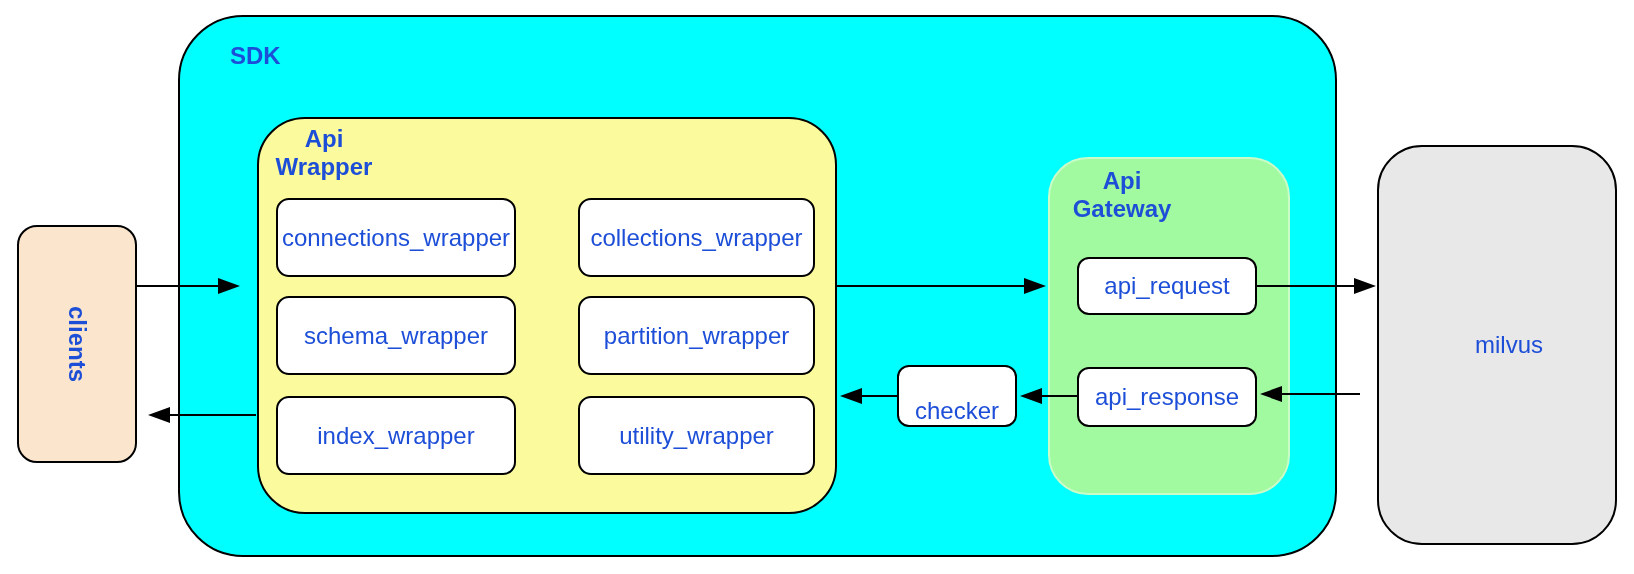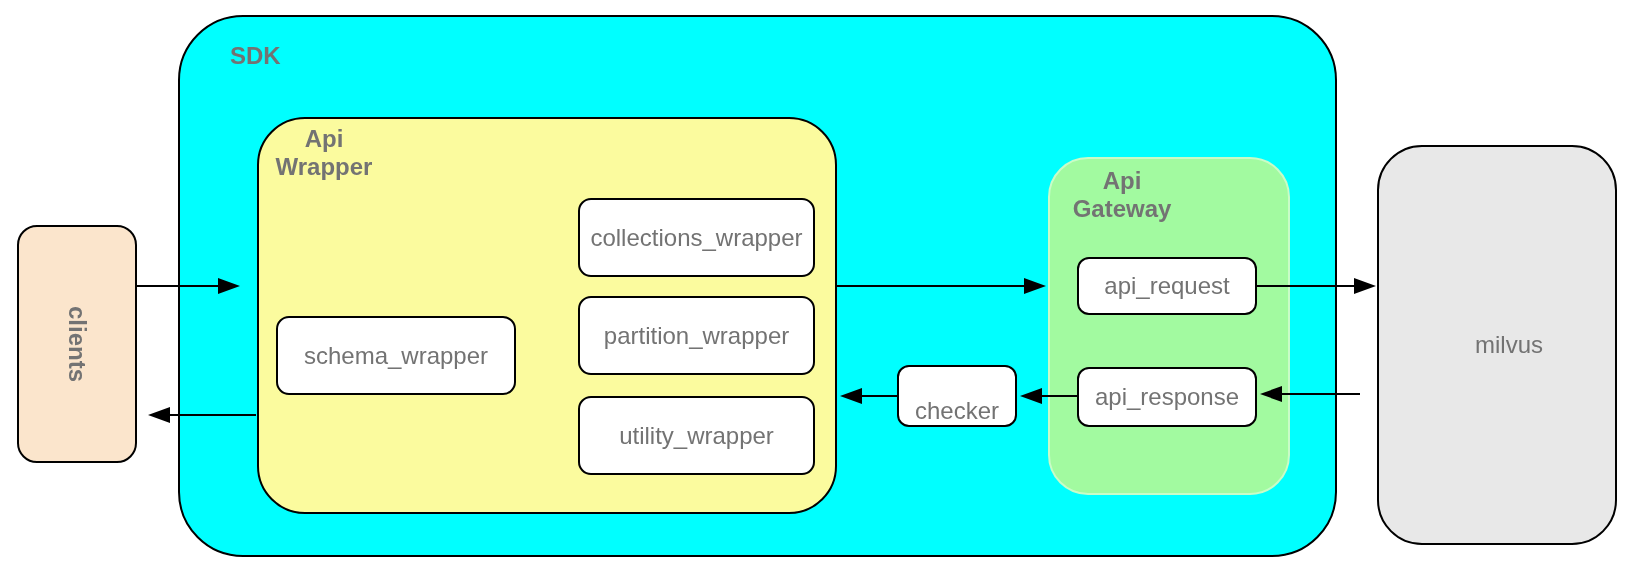--- a/index.html
+++ b/index.html
@@ -1,20 +1,20 @@
 <!DOCTYPE html>
 <html><head>
 <meta charset="utf-8">
 <style>
   html,body { margin:0; padding:0; background:#ffffff; }
   .canvas {
     position:relative; width:1634px; height:572px;
     background:#ffffff; overflow:hidden;
     font-family:"Liberation Sans", sans-serif;
-    color:#737373;
+    color:#1d4ed8;
   }
   .box { position:absolute; box-sizing:border-box; border:2px solid #000; }
   .label-center { display:flex; align-items:center; justify-content:center; font-size:24px; }
   .container-title {
     position:absolute; font-weight:bold; font-size:24px; line-height:28px;
     white-space:pre-line; text-align:center;
   }
   .node-box { border-radius:13px; background:#fff; font-size:24px; }
   .arrow { position:absolute; height:16px; }
   .arrow .line { position:absolute; top:7px; border-top:2px solid #000; }
@@ -33,33 +33,39 @@
 
   <div class="box" style="left: 178px; top: 15px; width: 1159px; height: 542px; border-radius: 65px; background-color: rgb(0, 255, 255);">
     <div class="container-title" style="left:50px; top:25px;">SDK</div>
   </div>
 
   <div class="box" style="left: 257px; top: 117px; width: 580px; height: 397px; border-radius: 48px; background-color: rgb(251, 251, 158);">
     <div class="container-title" style="left:10px; top:6px; width:110px;">Api
 Wrapper</div>
   </div>
 
+  <div class="box node-box label-center" style="left: 276px; top: 198px; width: 240px; height: 79px; background-color: rgb(255, 255, 255);">
+    <span>connections_wrapper</span>
+  </div>
 
   <div class="box node-box label-center" style="left: 578px; top: 198px; width: 237px; height: 79px; background-color: rgb(255, 255, 255);">
     <span>collections_wrapper</span>
   </div>
 
-  <div class="box node-box label-center" style="left: 276px; top: 296px; width: 240px; height: 79px; background-color: rgb(255, 255, 255); margin-top: 20px;">
+  <div class="box node-box label-center" style="left: 276px; top: 296px; width: 240px; height: 79px; background-color: rgb(255, 255, 255);">
     <span>schema_wrapper</span>
   </div>
 
   <div class="box node-box label-center" style="left: 578px; top: 296px; width: 237px; height: 79px; background-color: rgb(255, 255, 255);">
     <span>partition_wrapper</span>
   </div>
 
+  <div class="box node-box label-center" style="left: 276px; top: 396px; width: 240px; height: 79px; background-color: rgb(255, 255, 255);">
+    <span>index_wrapper</span>
+  </div>
 
   <div class="box node-box label-center" style="left: 578px; top: 396px; width: 237px; height: 79px; background-color: rgb(255, 255, 255); align-items: center;">
     <span>utility_wrapper</span>
   </div>
 
   <div class="box" style="left: 1048px; top: 157px; width: 242px; height: 338px; border-radius: 40px; border: 2px solid rgb(201, 252, 199); background-color: rgb(162, 250, 160);">
     <div class="container-title" style="left:12px; top:8px; width:120px;">Api
 Gateway</div>
   </div>
 

